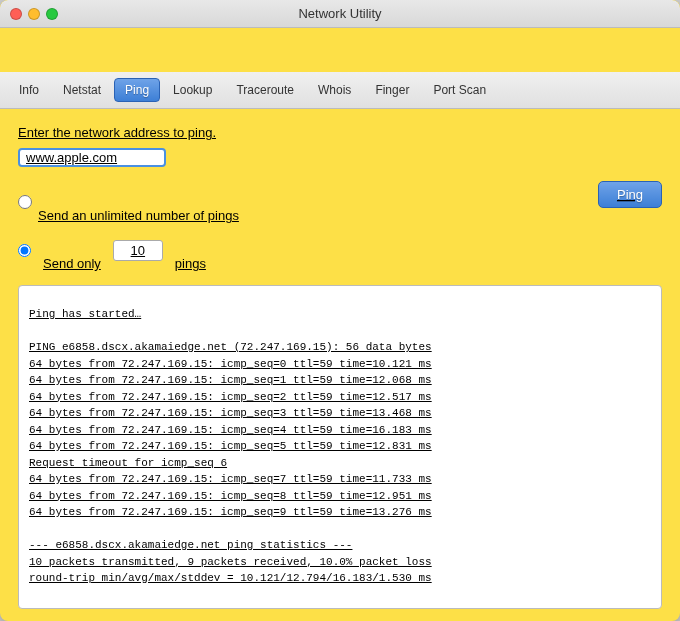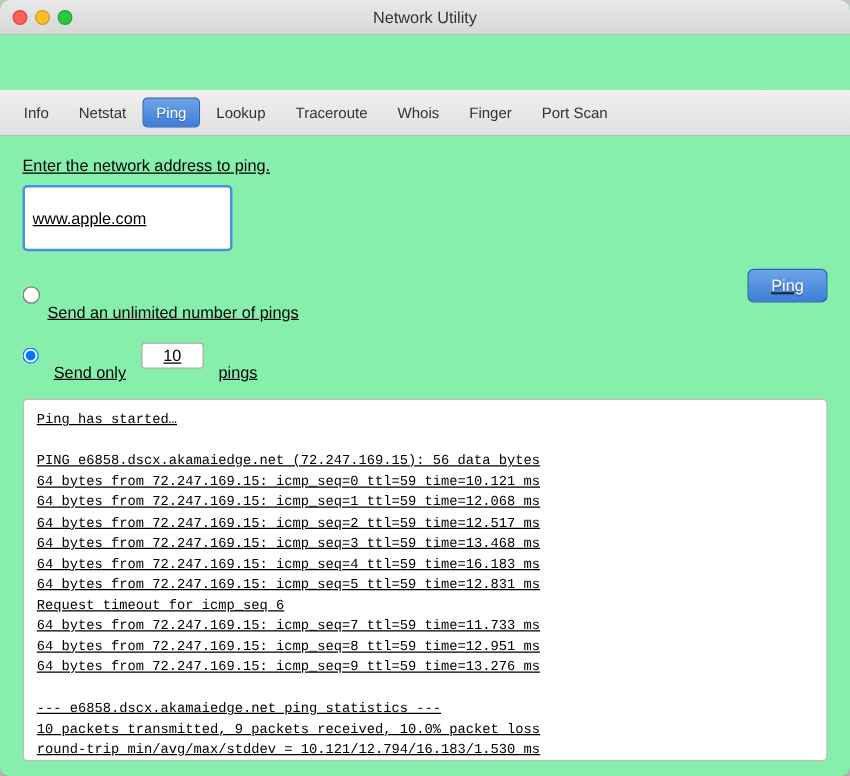--- a/index.html
+++ b/index.html
@@ -10,21 +10,21 @@
       font-size: 13px;
       color: #000;
       width: 680px;
       height: 621px;
       overflow: hidden;
     }
 
     .window {
       width: 680px;
       height: 621px;
-      background: #86efac;
+      background: #fde047;
       border-radius: 8px;
       box-shadow: 0 4px 20px rgba(0,0,0,0.4);
       display: flex;
       flex-direction: column;
       overflow: hidden;
     }
 
     .titlebar {
       background: linear-gradient(to bottom, #e8e8e8, #d8d8d8);
       height: 28px;
@@ -107,22 +107,22 @@
     }
 
     .input-row {
       display: flex;
       align-items: center;
       gap: 10px;
       margin-bottom: 14px;
     }
 
     .address-input {
-      width: 168px;
-      padding: 17px 6px;
+      width: 148px;
+      padding: 0 6px;
       font-size: 13px;
       border: 2px solid #4a90e2;
       border-radius: 4px;
       outline: none;
       background: white;
       color: #000;
     }
 
     .hint-text {
       font-size: 12px;
@@ -179,21 +179,21 @@
       cursor: pointer;
       text-shadow: 0 1px 1px rgba(0,0,0,0.3);
       font-weight: 500;
     }
 
     .output-area {
       flex: 1;
       background: white;
       border: 1px solid #bbb;
       border-radius: 4px;
-      padding: 8px 10px;
+      padding: 20px 10px;
       font-family: "Menlo", "Monaco", "Courier New", monospace;
       font-size: 11px;
       color: #000;
       overflow-y: auto;
       white-space: pre;
       line-height: 1.5;
     }
   </style>
 </head>
 <body>

